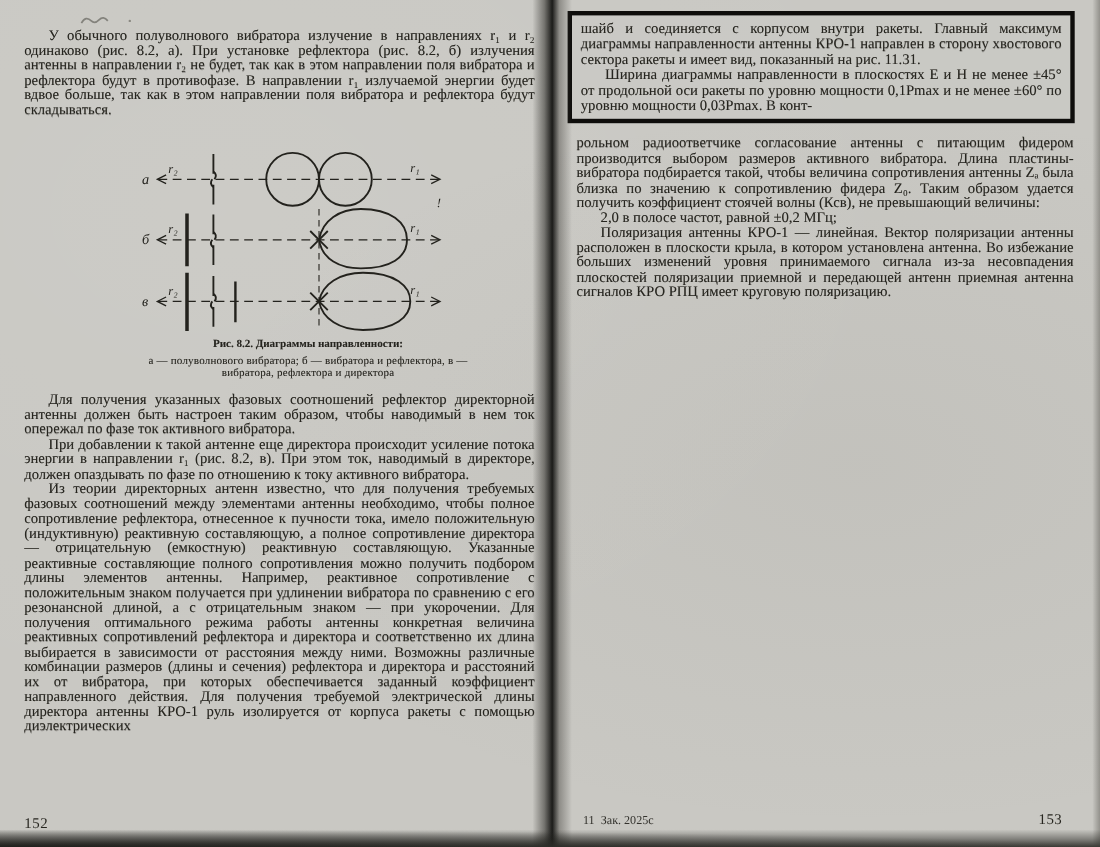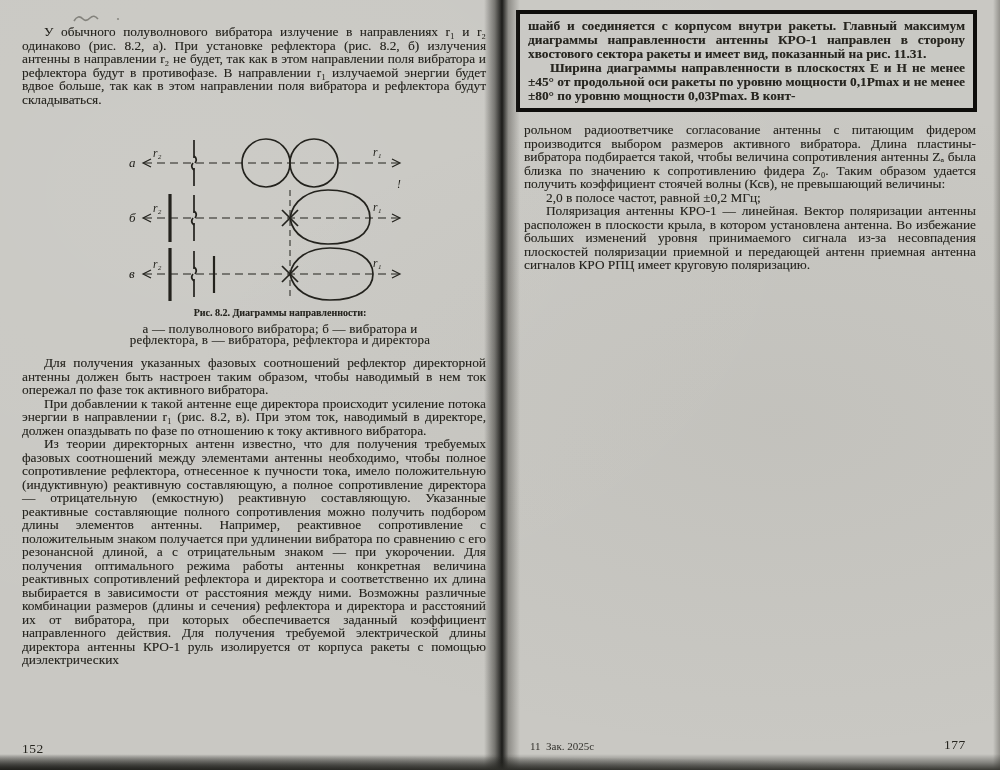--- a/index.html
+++ b/index.html
@@ -26,21 +26,21 @@
   }
   .indent{text-indent:22px;}
   .block{position:absolute;}
   .caption-title{
     font-weight:bold;
     font-size:10px;
     text-align:center;
     text-shadow:0.2px 0.2px 0 rgba(40,38,33,0.35);
   }
   .caption-sub{
-    font-size:13px;
+    font-size:10px;
     line-height:11px;
     text-align:center;
     letter-spacing:0.2px;
     text-shadow:0.1px 0.1px 0 rgba(40,38,33,0.3);
   }
   .pagenum{
     position:absolute;
     font-size:13.5px;
     letter-spacing:0.5px;
   }
@@ -52,21 +52,21 @@
   }
   .highlight-box{
     position:absolute;
     left:4px;top:10px;
     width:461px;
     box-sizing:border-box;
     border:4px solid #0e0d0b;
     padding:5px 8px 6px 8px;
     background:rgba(205,204,199,0.25);
   }
-  .highlight-box .body{line-height:13.9px;font-weight:bold;}
+  .highlight-box .body{line-height:13.9px;}
   .gutter{
     position:absolute;top:0;left:484px;width:36px;height:770px;
     background:linear-gradient(90deg,
       rgba(60,58,54,0) 0%,
       rgba(48,47,43,0.55) 30%,
       rgba(18,18,16,0.95) 50%,
       rgba(70,68,63,0.45) 68%,
       rgba(200,199,194,0) 100%);
   }
   .bottom-edge{
@@ -180,30 +180,30 @@
       <p class="body indent">Из теории директорных антенн известно, что для получения требуемых фазовых соотношений между элементами антенны необходимо, чтобы полное сопротивление рефлектора, отнесенное к пучности тока, имело положительную (индуктивную) реактивную составляющую, а полное сопротивление директора — отрицательную (емкостную) реактивную составляющую. Указанные реактивные составляющие полного сопротивления можно получить подбором длины элементов антенны. Например, реактивное сопротивление с положительным знаком получается при удлинении вибратора по сравнению с его резонансной длиной, а с отрицательным знаком — при укорочении. Для получения оптимального режима работы антенны конкретная величина реактивных сопротивлений рефлектора и директора и соответственно их длина выбирается в зависимости от расстояния между ними. Возможны различные комбинации размеров (длины и сечения) рефлектора и директора и расстояний их от вибратора, при которых обеспечивается заданный коэффициент направленного действия. Для получения требуемой электрической длины директора антенны КРО-1 руль изолируется от корпуса ракеты с помощью диэлектрических</p>
     </div>
 
     <div class="pagenum" style="left:22px;top:741px;">152</div>
   </div>
 
   <div class="page page-right">
 
     <div class="highlight-box">
       <p class="body">шайб и соединяется с корпусом внутри ракеты. Главный максимум диаграммы направленности антенны КРО-1 направлен в сторону хвостового сектора ракеты и имеет вид, показанный на рис. 11.31.</p>
-      <p class="body indent">Ширина диаграммы направленности в плоскостях Е и Н не менее ±45° от продольной оси ракеты по уровню мощности 0,1Pmax и не менее ±80° по уровню мощности 0,03Pmax. В конт-</p>
+      <p class="body indent">Ширина диаграммы направленности в плоскостях Е и Н не менее ±45° от продольной оси ракеты по уровню мощности 0,1Pmax и не менее ±60° по уровню мощности 0,03Pmax. В конт-</p>
     </div>
 
     <div class="block" style="left:12px;top:112px;width:452px;margin-top:11px;">
       <p class="body">рольном радиоответчике согласование антенны с питающим фидером производится выбором размеров активного вибратора. Длина пластины-вибратора подбирается такой, чтобы величина сопротивления антенны Zₐ была близка по значению к сопротивлению фидера Z₀. Таким образом удается получить коэффициент стоячей волны (Ксв), не превышающий величины:</p>
       <p class="body indent">2,0 в полосе частот, равной ±0,2 МГц;</p>
       <p class="body indent">Поляризация антенны КРО-1 — линейная. Вектор поляризации антенны расположен в плоскости крыла, в котором установлена антенна. Во избежание больших изменений уровня принимаемого сигнала из-за несовпадения плоскостей поляризации приемной и передающей антенн приемная антенна сигналов КРО РПЦ имеет круговую поляризацию.</p>
     </div>
 
     <div class="footer-imprint" style="left:18px;top:740px;">11  Зак. 2025с</div>
 
-    <div class="pagenum" style="left:432px;top:737px;">177</div>
+    <div class="pagenum" style="left:432px;top:737px;">153</div>
   </div>
 
   <div class="gutter"></div>
   <div class="right-edge"></div>
   <div class="bottom-edge"></div>
 </div>
 
 </body></html>

